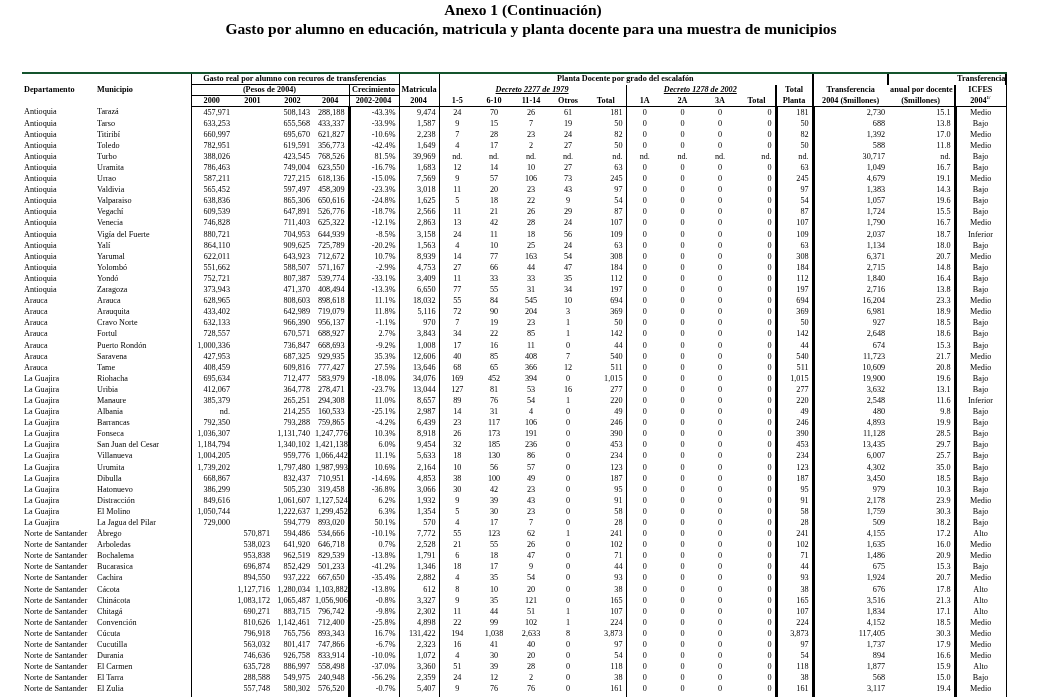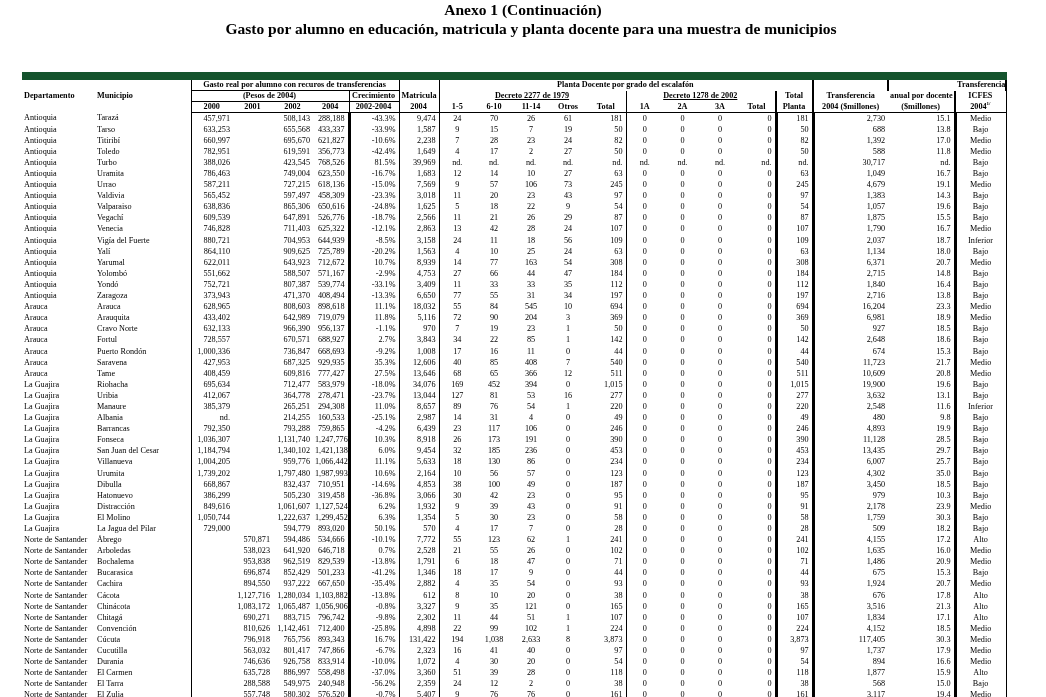--- a/index.html
+++ b/index.html
@@ -4,31 +4,31 @@
 <style>
   html, body { margin: 0; padding: 0; background: #ffffff; }
   body { width: 1046px; height: 697px; overflow: hidden; font-family: "Liberation Serif", "DejaVu Serif", serif; color: #000; }
   .titles { text-align: center; }
   .t1 { font-weight: bold; font-size: 15.5px; line-height: 19px; }
   .t2 { font-weight: bold; font-size: 15.5px; line-height: 19px; margin-left: 16px; }
   .tbl-wrap { position: absolute; left: 22px; top: 72px; width: 973px; }
   table { border-collapse: collapse; width: 973px; table-layout: fixed; font-size: 8.2px; line-height: 10px; }
   td, th { padding: 0 3px 0 2px; white-space: nowrap; overflow: hidden; }
   thead th { font-weight: bold; font-size: 8.2px; line-height: 10px; }
-  .bt { border-top: 8px solid #14532d; }
+  .bt { border-top: 2px solid #14532d; }
   .bb1 { border-bottom: 1px solid #000; }
   .bb2 { border-bottom: 2px solid #000; }
   .bl1 { border-left: 1px solid #000; }
   .bl2 { border-left: 2px solid #000; }
   .bl3 { border-left: 3px solid #000; }
   .br1 { border-right: 1px solid #000; }
   .l { text-align: left; }
   .c { text-align: center; }
   .r { text-align: right; }
-  .u { text-decoration: underline; }
+  .u { text-decoration: underline; font-style: italic; }
   tbody td { height: 11.1px; }
   sup { font-size: 5px; vertical-align: super; line-height: 0; }
 </style>
 </head>
 <body>
 
 <div class="titles">
   <div class="t1">Anexo 1 (Continuación)</div>
   <div class="t2">Gasto por alumno en educación, matricula y planta docente para una muestra de municipios</div>
 </div>
@@ -323,21 +323,21 @@
           <td class="c bl1">11</td>
           <td class="c">21</td>
           <td class="c">26</td>
           <td class="c">29</td>
           <td class="r">87</td>
           <td class="c bl1">0</td>
           <td class="c">0</td>
           <td class="c">0</td>
           <td class="r">0</td>
           <td class="r bl3">87</td>
-          <td class="r bl3">1,875</td>
+          <td class="r bl3">1,724</td>
           <td class="r">15.5</td>
           <td class="c bl3 br1">Bajo</td>
         </tr>
         <tr>
           <td class="l">Antioquia</td>
           <td class="l">Venecia</td>
           <td class="r bl1">746,828</td>
           <td class="r"></td>
           <td class="r">711,403</td>
           <td class="r">625,322</td>

